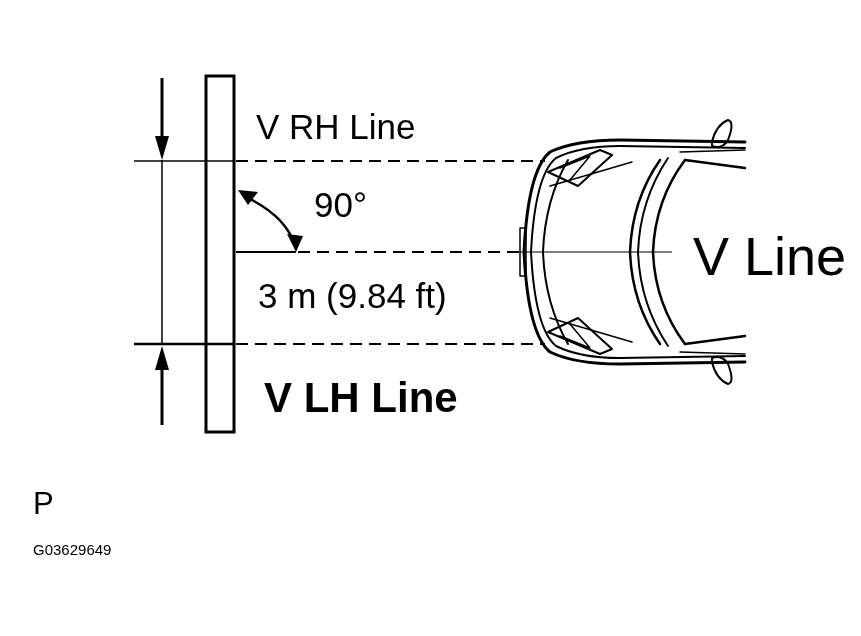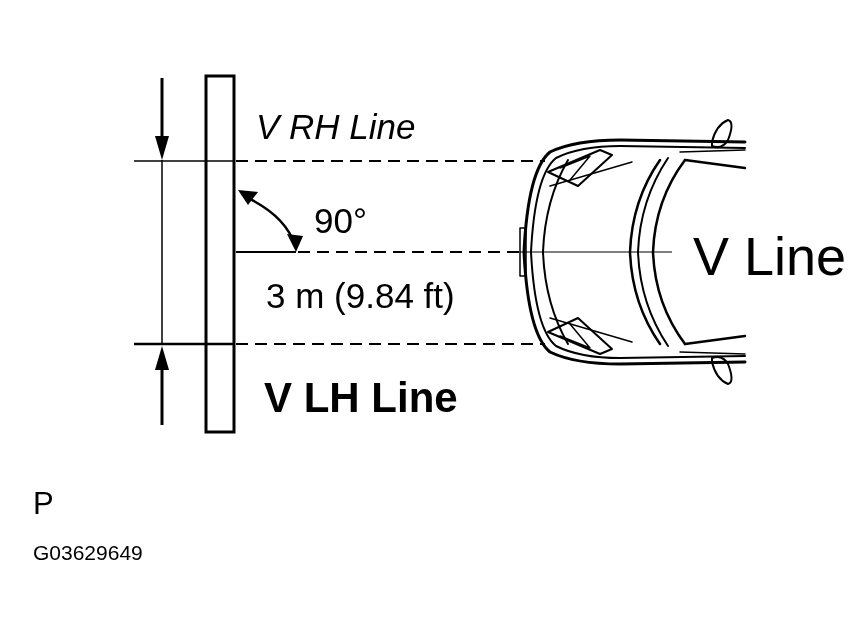--- a/index.html
+++ b/index.html
@@ -1,26 +1,26 @@
 <!DOCTYPE html>
 <html><head>
   <meta charset="utf-8">
   <style>
     html, body { margin: 0; padding: 0; background: #ffffff; }
     body { width: 861px; height: 636px; position: relative; overflow: hidden;
            font-family: "Liberation Sans", "DejaVu Sans", sans-serif; color: #000; }
     #diagram { position: absolute; left: 0; top: 0; width: 861px; height: 636px; }
     .lbl { position: absolute; white-space: nowrap; line-height: 1; color: #000; }
-    .lbl-rh { left: 256px; top: 109px; font-size: 35px; font-style: italic; }
-    .lbl-angle { left: 314px; top: 187px; font-size: 35px; margin-top: 16px; }
-    .lbl-dist { left: 266px; top: 278px; font-size: 35px; }
+    .lbl-rh { left: 256px; top: 109px; font-size: 35px; }
+    .lbl-angle { left: 314px; top: 187px; font-size: 35px; }
+    .lbl-dist { left: 258px; top: 278px; font-size: 35px; }
     .lbl-lh { left: 264px; top: 377px; font-size: 42px; font-weight: bold; }
     .lbl-vline { left: 693px; top: 229px; font-size: 54px; }
     .lbl-p { left: 33px; top: 488px; font-size: 31px; }
-    .lbl-code { left: 33px; top: 542px; font-size: 21px; }
+    .lbl-code { left: 33px; top: 542px; font-size: 15px; }
   </style>
 </head>
 <body>
 
 <svg id="diagram" width="861" height="636" viewBox="0 0 861 636" xmlns="http://www.w3.org/2000/svg">
   <defs>
     <marker id="arrowHead" markerWidth="10" markerHeight="14" refX="5" refY="14" orient="auto" markerUnits="userSpaceOnUse">
       <path d="M0,0 L10,0 L5,14 Z" fill="#000"></path>
     </marker>
   </defs>

